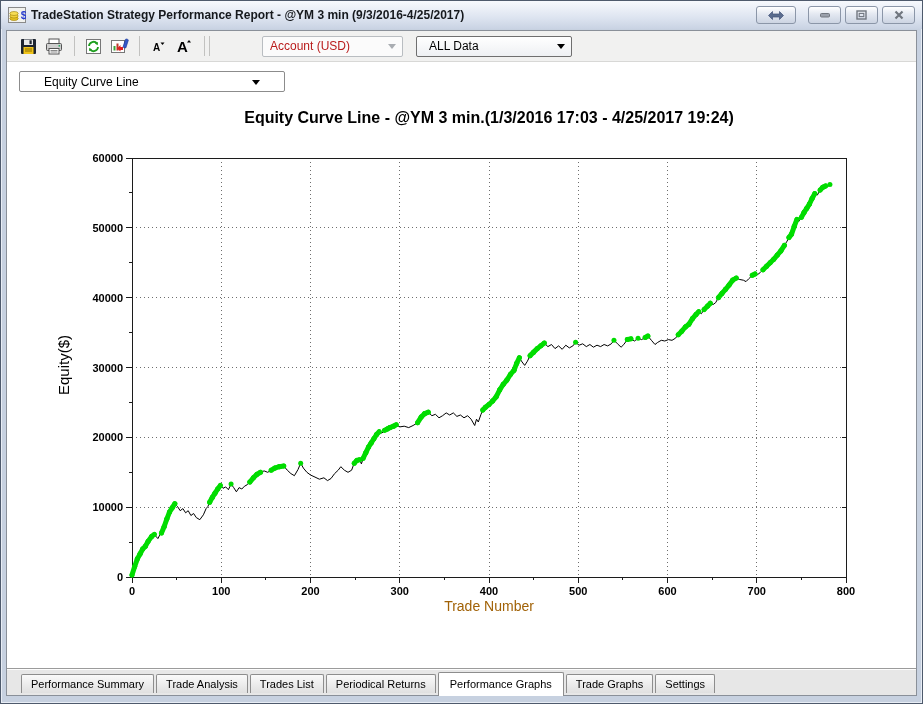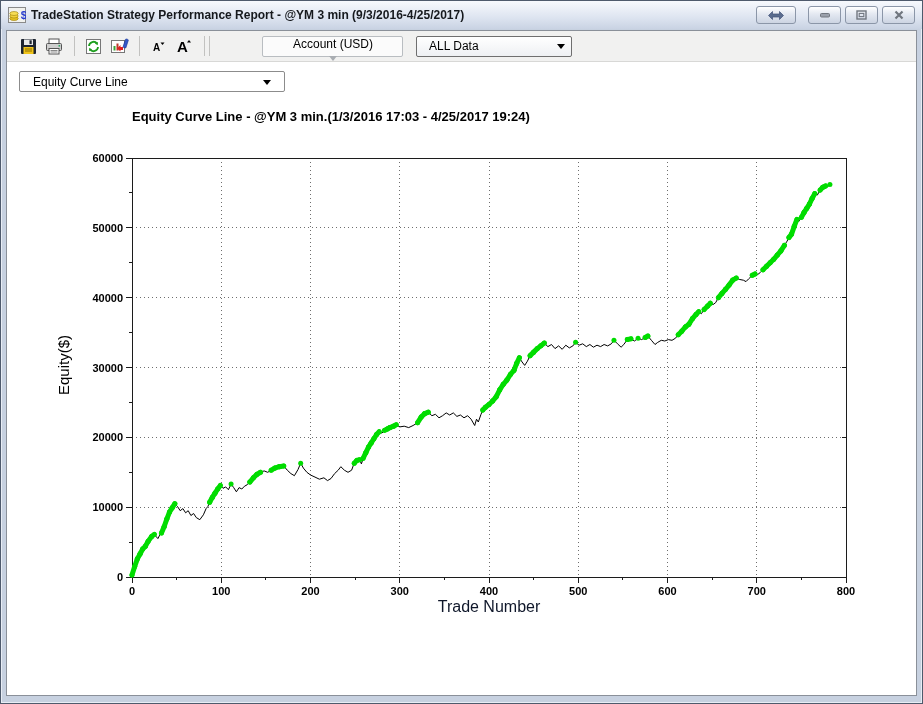--- a/index.html
+++ b/index.html
@@ -39,45 +39,45 @@
   .tbtn{
     width:24px; height:24px; display:inline-flex; align-items:center; justify-content:center;
     border:1px solid transparent; border-radius:2px; margin-right:2px; background:transparent;
   }
   .tsep{ width:1px; height:20px; background:#c2c2c0; margin:0 6px; }
   .combo{
     height:21px; display:flex; align-items:center; justify-content:space-between;
     padding:0 6px 0 7px; font-size:12px; border-radius:2px; background:#fff;
   }
   .combo .arr{ width:0; height:0; border:4px solid transparent; border-top:5px solid #000; margin-top:5px; }
-  .combo.disabled{ border:1px solid #b9bdc1; background:#fbfbfb; color:#000000;flex-direction:column; }
+  .combo.disabled{ border:1px solid #b9bdc1; background:#fbfbfb; color:#b91c1c; }
   .combo.disabled .arr{ border-top-color:#a9adb2; }
   .combo.enabled{ border:1px solid #6f6f6f; background:linear-gradient(#fff,#eef0f3); color:#000;padding-left:12px; }
   .combo.account{ width:141px; margin-left:46px; }
   .combo.alldata{ width:156px; margin-left:13px; }
   
   .main{ flex:1 1 auto; position:relative; background:#fff; overflow:hidden; }
   .graph-combo{
     position:absolute; left:12px; top:9px; width:266px; height:21px;
     border:1px solid #8c8c8c; border-radius:2px; background:#fff;
     display:flex; align-items:center; justify-content:space-between;
-    padding:0 13px; font-size:12px; color:#000;
+    padding:0 24px; font-size:12px; color:#000;
   }
   .graph-combo .arr{ width:0; height:0; border:4px solid transparent; border-top:5px solid #000; margin-top:5px; }
   .chart-title{
-    position:absolute; left:125px; top:47px; width:714px; 
-    font-size:13px; font-weight:700; color:#000;
+    position:absolute; left:125px; top:47px; width:714px; text-align:center;
+    font-size:16px; font-weight:700; color:#000;
   }
   .ylabel{
     position:absolute; left:56px; top:303px; transform:translate(-50%,-50%) rotate(-90deg);
     font-size:15px; color:#000; white-space:nowrap;
   }
   .xlabel{
     position:absolute; left:482px; top:536px; transform:translateX(-50%);
-    font-size:16px; color:#0f172a; white-space:nowrap;
+    font-size:14px; color:#a16207; white-space:nowrap;
   }
   #chart-svg{ position:absolute; left:0; top:0; }
   #chart-svg .grid{ stroke:#6e6e6e; stroke-width:1; stroke-dasharray:1 3; shape-rendering:crispEdges; }
   #chart-svg .plotborder{ fill:none; stroke:#1c1c1c; stroke-width:1; shape-rendering:crispEdges; }
   #chart-svg .tick{ stroke:#1c1c1c; stroke-width:1; shape-rendering:crispEdges; }
   #chart-svg .xtick{ font:700 11px "Liberation Sans",sans-serif; fill:#000; text-anchor:middle; }
   #chart-svg .ytick{ font:700 11px "Liberation Sans",sans-serif; fill:#000; text-anchor:end; }
   
   .tabstrip{
     height:27px; background:#e7e7e7; border-top:1px solid #9b9b9b;
@@ -466,15 +466,24 @@
         </svg>
       <div class="graph-combo">
         <span>Equity Curve Line</span>
         <span class="arr"></span>
       </div>
       <div class="chart-title">Equity Curve Line - @YM 3 min.(1/3/2016 17:03 - 4/25/2017 19:24)</div>
       <div class="ylabel">Equity($)</div>
       <div class="xlabel">Trade Number</div>
     </div>
 
+    <div class="tabstrip">
+      <div class="tab">Performance Summary</div>
+      <div class="tab">Trade Analysis</div>
+      <div class="tab">Trades List</div>
+      <div class="tab">Periodical Returns</div>
+      <div class="tab active">Performance Graphs</div>
+      <div class="tab">Trade Graphs</div>
+      <div class="tab">Settings</div>
+    </div>
 
   </div>
 </div>
 
 </body></html>

